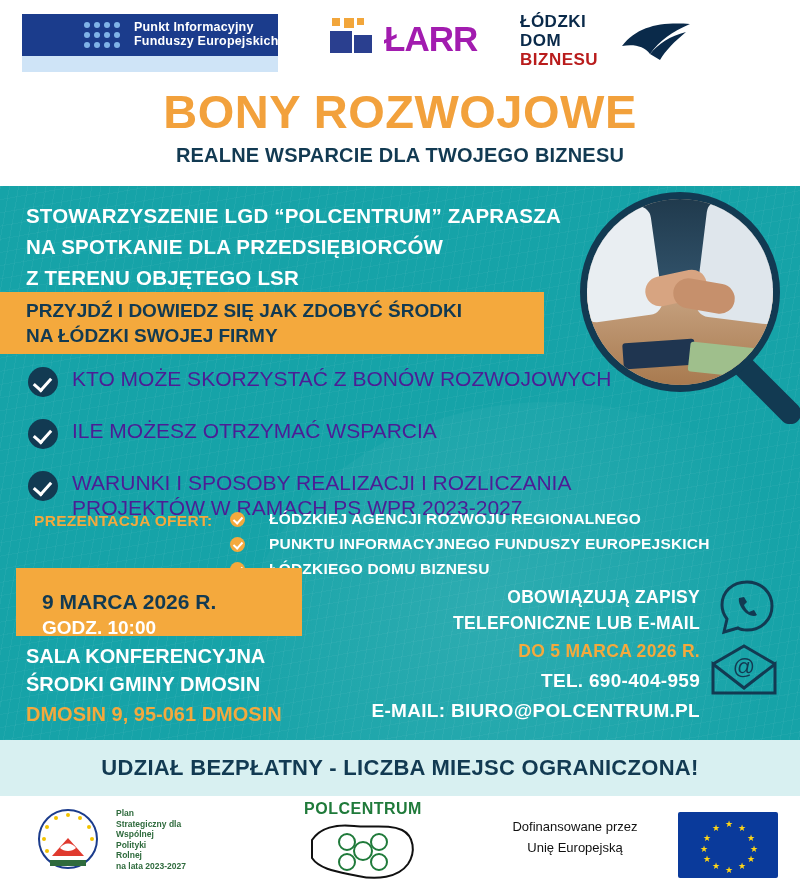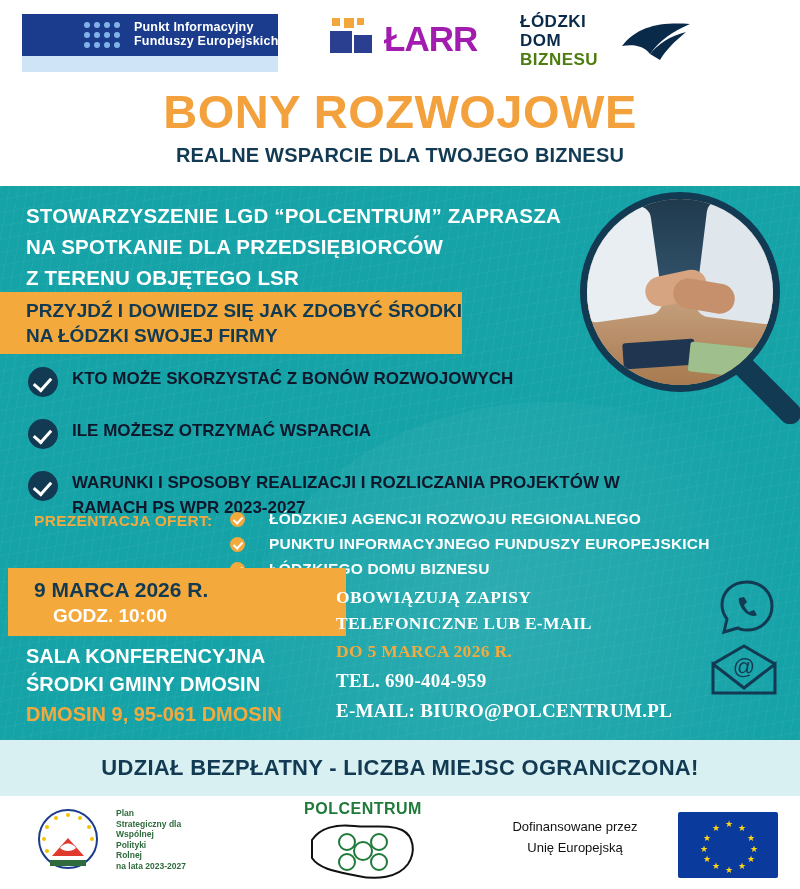--- a/index.html
+++ b/index.html
@@ -62,21 +62,21 @@
 
   .logo-ldb {
     position: absolute; left: 520px; top: 10px;
     width: 180px; height: 62px;
   }
   .ldb-text {
     position: absolute; left: 0; top: 2px;
     font-size: 17px; font-weight: bold; color: #0a2a4a; line-height: 19px;
     letter-spacing: .5px;
   }
-  .ldb-text .red { color: #4d7c0f; }
+  .ldb-text .red { color: #b91c1c; }
   .ldb-bird {
     position: absolute; right: 6px; top: 10px; width: 74px; height: 40px;
   }
 
   
   .title-main {
     position: absolute; top: 84px; left: 0; width: 800px;
     text-align: center;
     font-size: 47px; font-weight: bold; letter-spacing: .5px;
     color: #f2a13c;
@@ -108,21 +108,21 @@
   }
 
   .intro {
     position: absolute; top: 14px; left: 26px; width: 560px;
     color: #ffffff; font-size: 20.5px; font-weight: bold; line-height: 31px;
     letter-spacing: .2px;
   }
 
   
   .orange-strip {
-    position: absolute; top: 106px; left: 0; width: 462px; height: 62px;
+    position: absolute; top: 106px; left: 0; width: 544px; height: 62px;
     background: #f4a93d;
     display: flex; align-items: center;
   }
   .orange-strip .txt {
     padding-left: 26px; color: #123a52; font-size: 19px; font-weight: bold;
     line-height: 25px;
   }
 
   
   .bullets {
@@ -135,21 +135,21 @@
     flex: 0 0 auto; width: 30px; height: 30px; border-radius: 50%;
     background: #123a52; position: relative; margin-top: 1px;
   }
   .check::after {
     content: ""; position: absolute; left: 9px; top: 7px;
     width: 8px; height: 14px;
     border-right: 3px solid #ffffff; border-bottom: 3px solid #ffffff;
     transform: rotate(42deg);
   }
   .bullet .btext {
-    color: #0f172a; font-size: 17px; font-weight: bold; line-height: 25px;
+    color: #4c1d95; font-size: 21px; font-weight: normal; line-height: 25px;
   }
 
   
   .present {
     position: absolute; top: 324px; left: 34px; width: 700px;
   }
   .present-label {
     position: absolute; left: 0; top: 2px;
     color: #f4a93d; font-size: 15.5px; font-weight: bold; letter-spacing: .3px;
   }
@@ -168,46 +168,45 @@
     width: 4px; height: 7px;
     border-right: 2px solid #ffffff; border-bottom: 2px solid #ffffff;
     transform: rotate(42deg);
   }
   .present-item .ptext {
     color: #ffffff; font-size: 15.5px; font-weight: bold; letter-spacing: .2px;
   }
 
   
   .date-block {
-    position: absolute; top: 382px; left: 8px; width: 338px; height: 68px;
+    position: absolute; top: 382px; left: 16px; width: 286px; height: 68px;
     background: #f4a93d;
-    padding: 8px 0 0 26px;
+    padding: 20px 0 0 26px;
   }
   .date-block .d1 {
     color: #123a52; font-size: 21px; font-weight: bold; line-height: 27px;
   }
   .date-block .d2 {
-    color: #ffffff; font-size: 19px; font-weight: bold; line-height: 26px; margin-left: 19px;
+    color: #ffffff; font-size: 19px; font-weight: bold; line-height: 26px;
   }
 
   .venue {
     position: absolute; top: 456px; left: 26px; width: 360px;
   }
   .venue .v1 {
     color: #ffffff; font-size: 20px; font-weight: bold; line-height: 28px;
   }
   .venue .v2 {
     color: #f4a93d; font-size: 20px; font-weight: bold; line-height: 32px;
   }
 
   
   .contact {
-    position: absolute; top: 398px; left: 336px; width: 348px;
-    text-align: left;
-    font-family: Liberation Serif, serif;
+    position: absolute; top: 398px; left: 352px; width: 348px;
+    text-align: right;
   }
   .contact .c-line {
     color: #ffffff; font-size: 17.5px; font-weight: bold; line-height: 26px;
     letter-spacing: .3px;
   }
   .contact .c-orange {
     color: #f4a93d; font-size: 17.5px; font-weight: bold; line-height: 30px;
     letter-spacing: .3px;
   }
   .contact .c-big {

